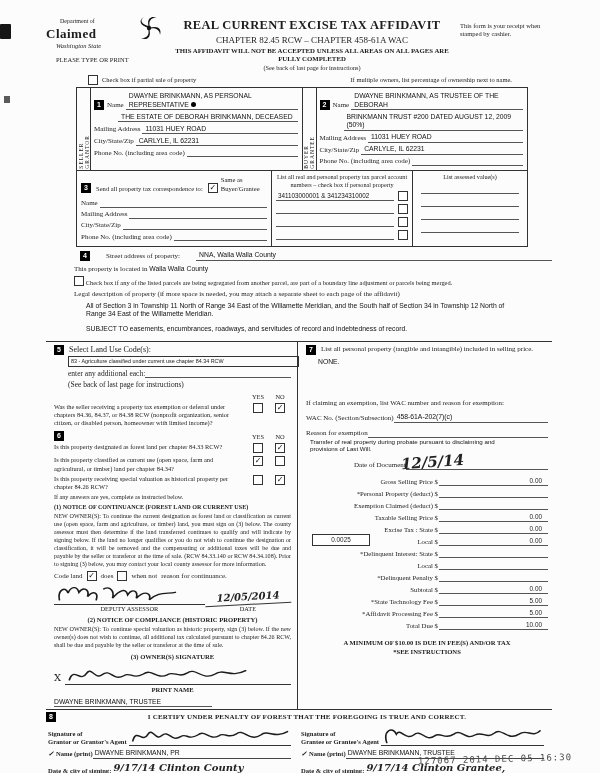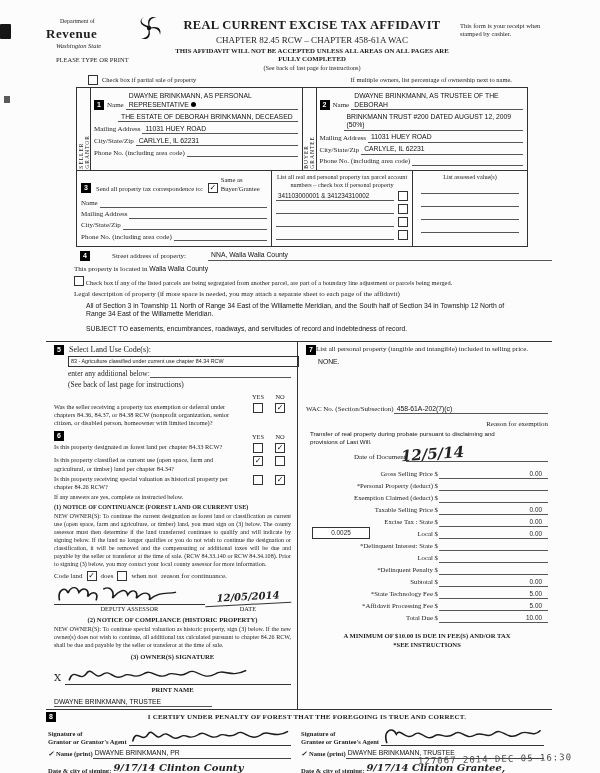--- a/index.html
+++ b/index.html
@@ -47,21 +47,21 @@
   .b3c2{flex:1.1;border-left:1px solid #333;border-right:1px solid #333;padding:2px 4px;}
   .b3c3{flex:0.85;padding:2px 6px;}
   .chd{font-size:6.2px;text-align:center;line-height:1.2;}
   .prow{display:flex;align-items:flex-end;margin:3px 0;}
   .prow .pl{flex:1;border-bottom:1px solid #555;font-size:6.3px;padding-left:2px;}
   .prow .cb{margin-left:4px;}
   .aline{border-bottom:1px solid #555;height:9px;margin:3px 2px;}
   
   .s4{margin:4px 0 3px 6px;}
   .s4 p{margin:2.5px 0 2.5px 22px;}
-  .s4 .t{display:flex;align-items:flex-end;gap:22px;padding-left:28px;}
+  .s4 .t{display:flex;align-items:flex-end;gap:16px;padding-left:28px;}
   
   .cols{display:flex;border-top:1px solid #333;margin-top:8px;}
   .lcol{width:252px;border-right:1px solid #333;padding:3px 6px 2px 8px;box-sizing:border-box;}
   .rcol{flex:1;padding:3px 4px 2px 8px;}
   .codebox{border:1px solid #333;width:225px;padding:1px 2px;font-family:"Liberation Sans",sans-serif;
            font-size:5.4px;margin:1px 0 2px 14px;}
   .q{display:flex;margin:2px 0;align-items:flex-start;}
   .q .qt{flex:1;padding-right:4px;font-size:6.4px;line-height:1.3;}
   .q .c{width:22px;text-align:center;flex:0 0 auto;}
   .qhead{display:flex;justify-content:flex-end;font-size:6.4px;margin-top:3px;}
@@ -102,21 +102,21 @@
 
 <div class="page">
   <span class="art" style="left:0;top:24px;width:11px;height:15px;border-radius:1px;"></span>
   <span class="art" style="left:4px;top:96px;width:6px;height:7px;opacity:.7;"></span>
 
   <div class="content">
 
     <div class="hdr">
       <div class="logo">
         <div class="l1">Department of</div>
-        <div class="l2">Revenue</div>
+        <div class="l2">Claimed</div>
         <div class="l3">Washington State</div>
         <span class="swirl">
           <svg width="26" height="24" viewBox="0 0 26 24">
             <g fill="#111">
               <path d="M13 12 C4 10 2 4 8 1 C3 4 6 9 13 10 Z"></path>
               <path d="M13 12 C10 3 15 -1 21 2 C15 1 12 6 14 11 Z"></path>
               <path d="M13 12 C22 9 26 13 24 19 C24 13 18 11 13 13 Z"></path>
               <path d="M13 12 C16 21 11 25 5 22 C11 23 14 18 12 13 Z"></path>
               <circle cx="13" cy="12" r="2.2"></circle>
             </g>
@@ -268,21 +268,21 @@
 
     <div class="cols">
 
       <div class="lcol">
         <div class="row" style="gap:5px;">
           <span class="badge">5</span>
           <span style="font-size:8px;">Select Land Use Code(s):</span>
         </div>
         <div class="codebox">83 - Agriculture classified under current use chapter 84.34 RCW</div>
         <div class="row" style="margin-left:14px;">
-          <span style="font-size:7.5px;">enter any additional below:</span>
+          <span style="font-size:7.5px;">enter any additional each:</span>
           <span class="ul" style="flex:1;"></span>
         </div>
         <div style="margin-left:14px;font-size:7.5px;margin-top:2px;">(See back of last page for instructions)</div>
         <div class="qhead">
             <span>YES</span>
             <span>NO</span>
           </div>
         <div class="q">
           <span class="qt">Was the seller receiving a property tax exemption or deferral under chapters 84.36, 84.37, or 84.38 RCW (nonprofit organization, senior citizen, or disabled person, homeowner with limited income)?</span>
           <span class="c"><span class="cb"></span></span>
@@ -345,31 +345,32 @@
           </span>
         </div>
         <div class="ptitle" style="margin-top:1px;">PRINT NAME</div>
         <div class="row" style="margin-top:4px;">
           <span class="ul typed" style="flex:1;">DWAYNE BRINKMANN, TRUSTEE</span>
           <span style="flex:0.5;"></span>
         </div>
       </div>
 
       <div class="rcol">
-        <div class="row" style="align-items:flex-start;">
+        <div class="row" style="gap:5px;align-items:flex-start;">
           <span class="badge">7</span>
           <span style="font-size:7px;">List all  personal property (tangible and intangible) included in selling price.</span>
         </div>
         <div class="typed" style="margin:3px 0 0 12px;">NONE.</div>
         <div style="height:32px;"></div>
+        <div>If claiming an exemption, list WAC number and reason for exemption:</div>
         <div class="row" style="margin-top:6px;">
           <span>WAC No. (Section/Subsection)</span>
           <span class="ul typed" style="flex:1;padding:0 3px;">458-61A-202(7)(c)</span>
         </div>
-        <div class="row" style="margin-top:6px;flex-direction:column;">
+        <div class="row" style="margin-top:6px;">
           <span>Reason for exemption</span>
           <span class="ul" style="flex:1;"></span>
         </div>
         <div class="typed" style="font-size:6.2px;margin-left:4px;width:200px;">Transfer of real property during probate pursuant to disclaiming and provisions of Last Will.</div>
         <div class="row" style="margin-top:8px;position:relative;padding-left:48px;">
           <span>Date of Document</span>
           <span class="ul" style="flex:1;"></span>
           <span class="hand" style="position:absolute;left:95px;bottom:-2px;font-size:15px;transform:rotate(-4deg);">12/5/14</span>
         </div>
         <div style="margin-top:6px;">

